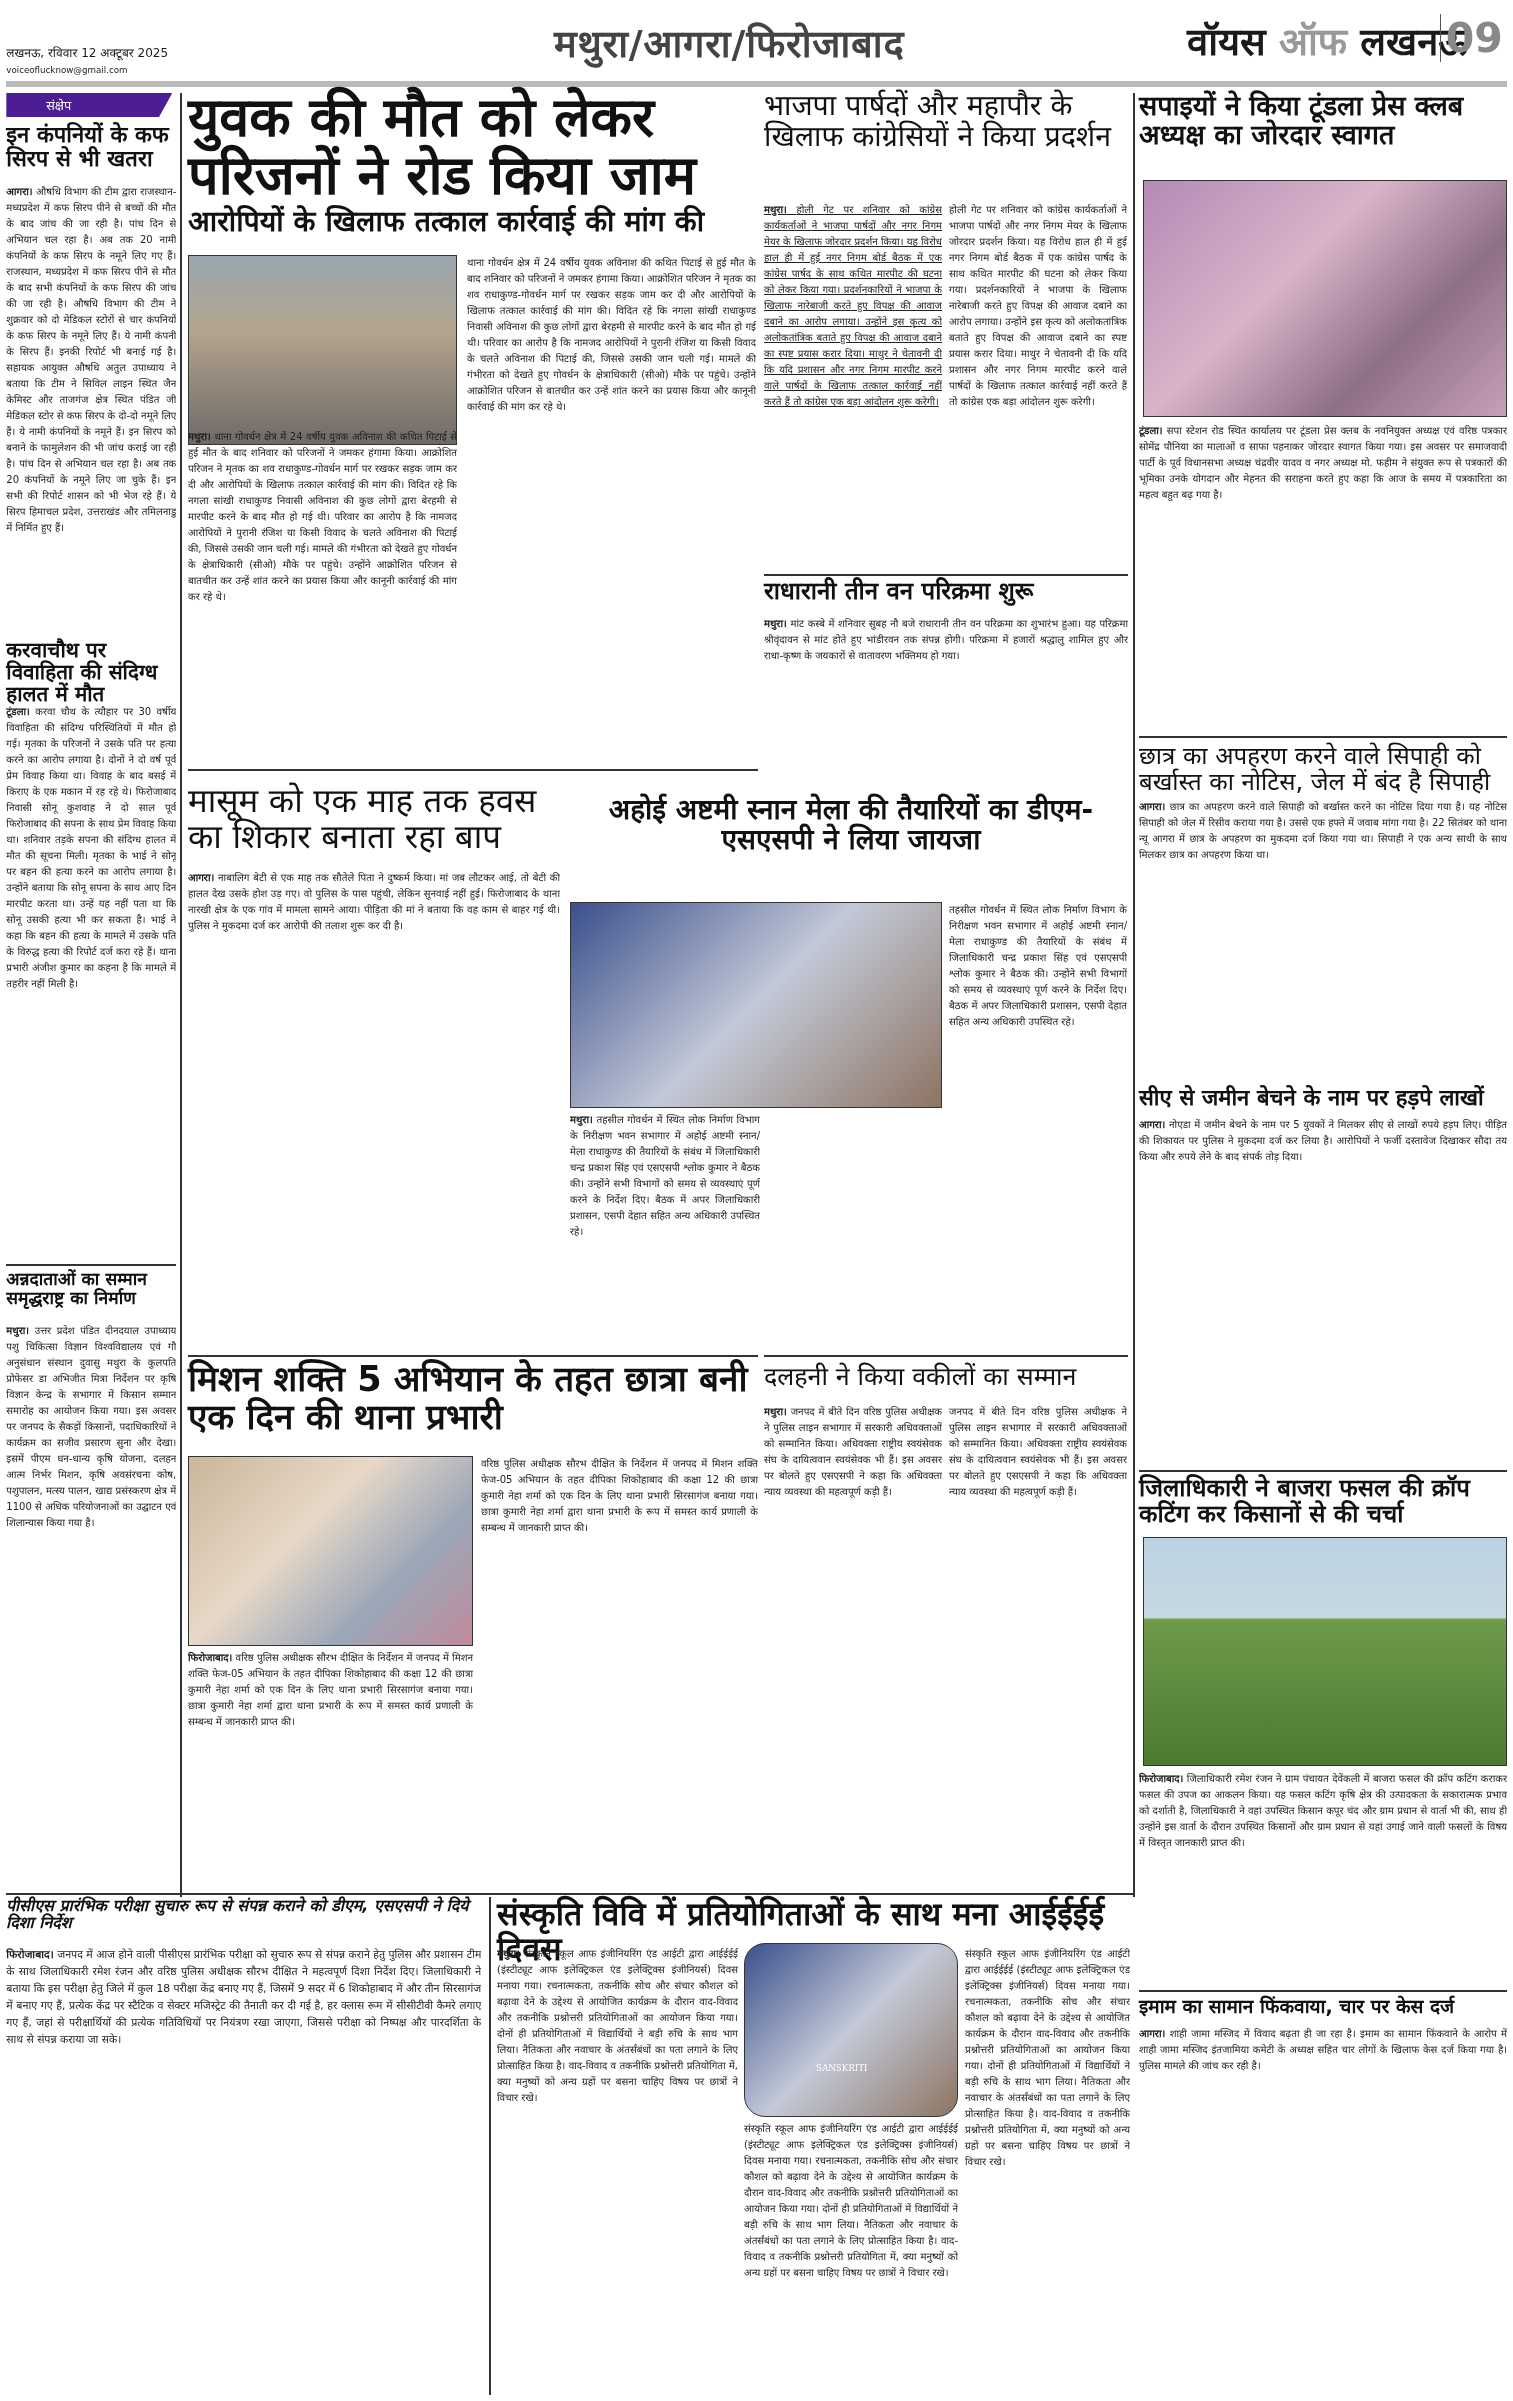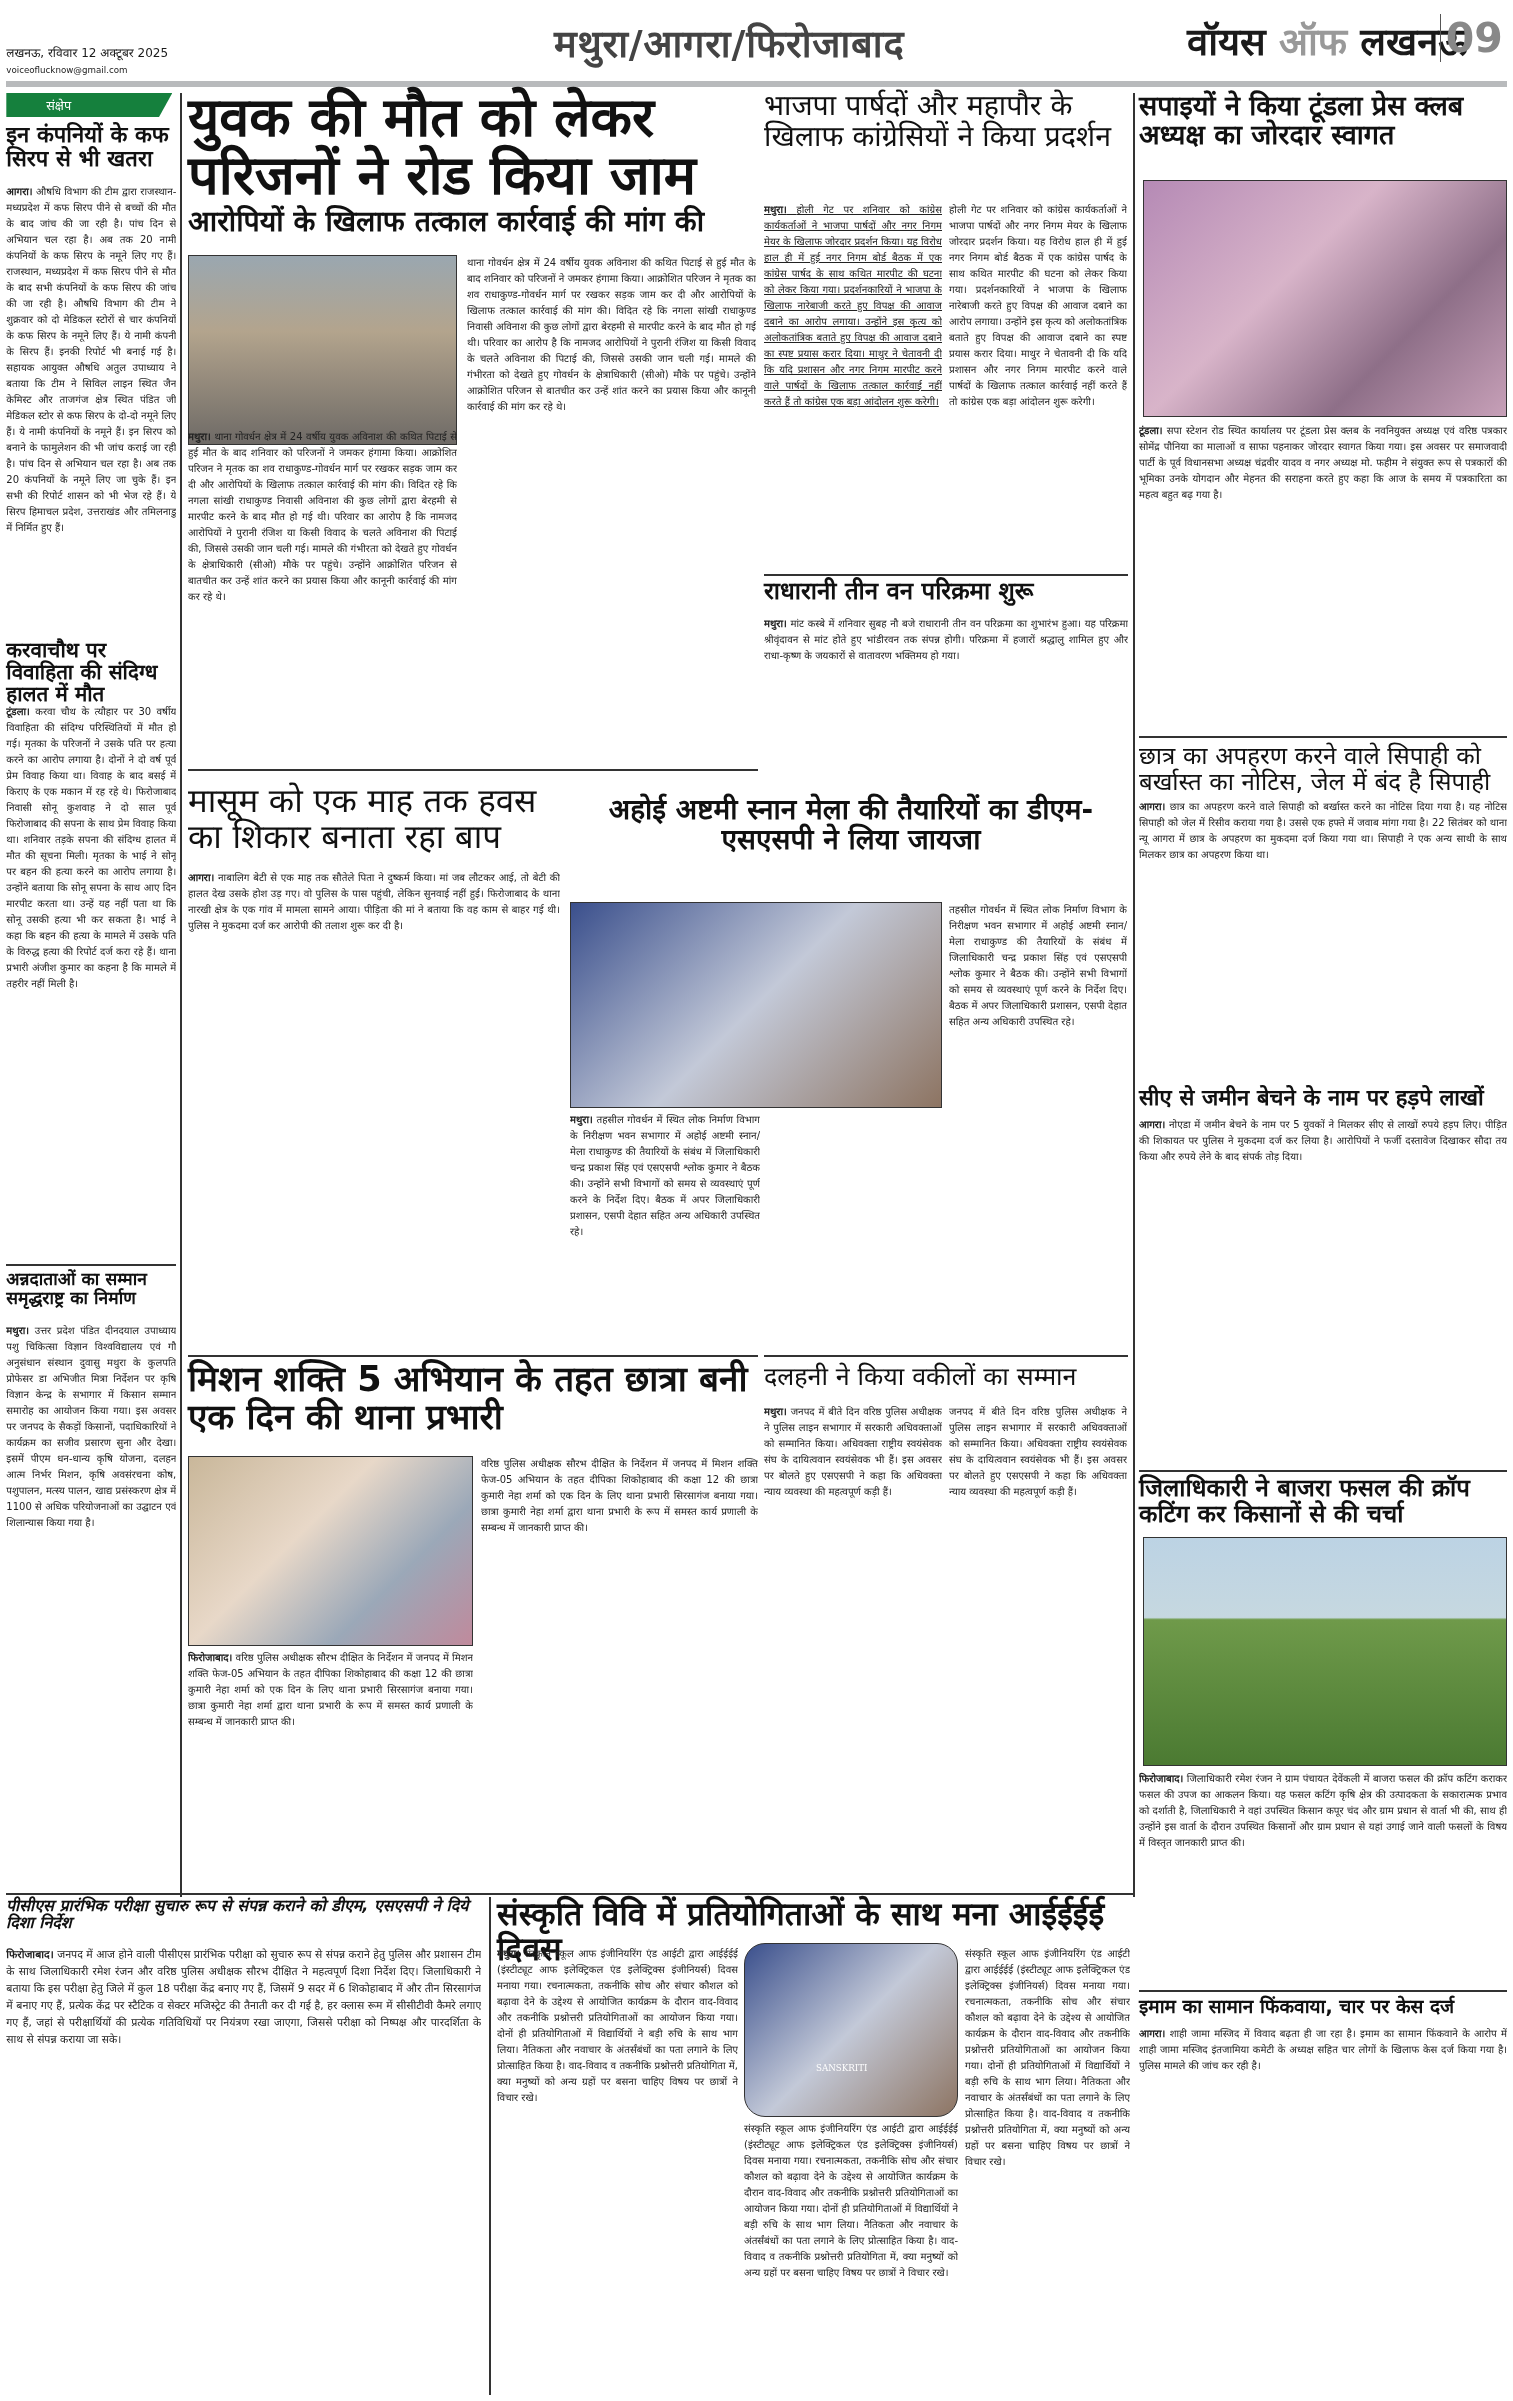--- a/index.html
+++ b/index.html
@@ -7,21 +7,21 @@
   .abs { position: absolute; }
   .masthead-date { left: 6.3px; top: 44px; font-size: 12px; }
   .masthead-email { left: 6.3px; top: 65px; font-size: 8.7px; }
   .masthead-section { left: 554px; top: 16px; font-size: 38px; font-weight: bold; color: #444; letter-spacing: 0.8px; }
   .masthead-brand { left: 1187px; top: 14.2px; font-size: 38px; font-weight: bold; font-family: "DejaVu Serif", serif; }
   .masthead-brand .grey { color: #999; }
   .masthead-page { left: 1440px; top: 14.2px; font-size: 41px; font-weight: bold; color: #888; border-left: 1.6px solid #555; padding-left: 4.7px; }
   .rule-grey { left: 6.3px; top: 81px; width: 1501px; height: 6.3px; background: #b8babc; }
   .col-rule { width: 1.6px; background: #333; }
   .hrule { height: 1.6px; background: #333; }
-  .tag-box { left: 6.3px; top: 93px; width: 166px; height: 24px; background: #15803d; color: #fff; font-size: 12.7px; padding: 3.2px 40px; clip-path: polygon(0 0,100% 0,92% 100%,0 100%); }
+  .tag-box { left: 6.3px; top: 93px; width: 166px; height: 24px; background: #4c1d95; color: #fff; font-size: 12.7px; padding: 3.2px 40px; clip-path: polygon(0 0,100% 0,92% 100%,0 100%); }
   .head { font-weight: bold; line-height: 1.08; color: #111; }
   .head.light { font-weight: normal; }
   .body-text { font-size: 10px; line-height: 16px; text-align: justify; color: #222; overflow: hidden; }
   .body-text .dateline { font-weight: bold; }
   .photo { background: linear-gradient(135deg,#8a7a6a,#b9a88e 40%,#6d7b88 70%,#9c8f82); border: 0.8px solid #333; }
   .photo.pink { background: linear-gradient(135deg,#b58ab5,#d8b4c9 40%,#8e6f88 70%,#c7a0b8); }
   .photo.green { background: linear-gradient(180deg,#bcd3e4 0%,#c6d8e0 35%,#6f9a4a 36%,#4b7a32 100%); }
   .photo.blue { background: linear-gradient(135deg,#3a4f8c,#c3c9d8 50%,#8d7462); }
   .photo.office { background: linear-gradient(135deg,#c9b79a,#e8d8c8 40%,#9ba8b8 70%,#c08a9c); }
   .photo.road { background: linear-gradient(180deg,#9aa7b0,#b3a48d 40%,#6e6a66); }

